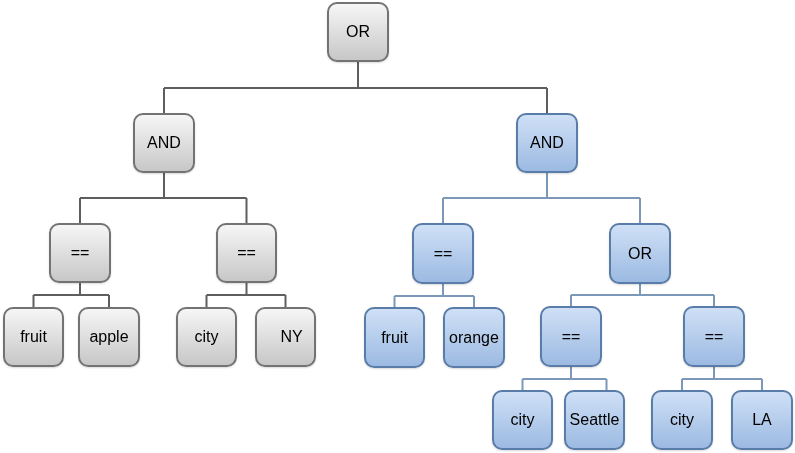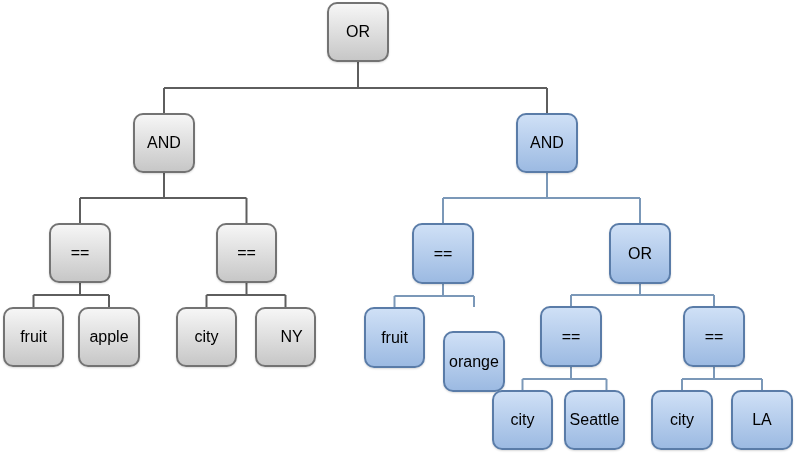--- a/index.html
+++ b/index.html
@@ -112,21 +112,21 @@
     </div>
     <div class="node" style="left: 412px; top: 223px; width: 62px; height: 61px; background: linear-gradient(rgb(207, 224, 246), rgb(156, 186, 226)); border-color: rgb(90, 124, 168);">
       <span class="label">==</span>
     </div>
     <div class="node" style="left: 609px; top: 223px; width: 62px; height: 61px; background: linear-gradient(rgb(207, 224, 246), rgb(156, 186, 226)); border-color: rgb(90, 124, 168);">
       <span class="label">OR</span>
     </div>
     <div class="node" style="left: 364px; top: 307px; width: 61px; height: 61px; background: linear-gradient(rgb(207, 224, 246), rgb(156, 186, 226)); border-color: rgb(90, 124, 168);">
       <span class="label">fruit</span>
     </div>
-    <div class="node" style="left: 443px; top: 307px; width: 62px; height: 61px; background: linear-gradient(rgb(207, 224, 246), rgb(156, 186, 226)); border-color: rgb(90, 124, 168); margin-top: 24px;">
+    <div class="node" style="left: 443px; top: 307px; width: 62px; height: 61px; background: linear-gradient(rgb(207, 224, 246), rgb(156, 186, 226)); border-color: rgb(90, 124, 168);">
       <span class="label">orange</span>
     </div>
     <div class="node" style="left: 540px; top: 306px; width: 62px; height: 61px; background: linear-gradient(rgb(207, 224, 246), rgb(156, 186, 226)); border-color: rgb(90, 124, 168);">
       <span class="label">==</span>
     </div>
     <div class="node" style="left: 683px; top: 306px; width: 62px; height: 61px; background: linear-gradient(rgb(207, 224, 246), rgb(156, 186, 226)); border-color: rgb(90, 124, 168);">
       <span class="label">==</span>
     </div>
     <div class="node" style="left: 492px; top: 390px; width: 61px; height: 60px; background: linear-gradient(rgb(207, 224, 246), rgb(156, 186, 226)); border-color: rgb(90, 124, 168);">
       <span class="label">city</span>

